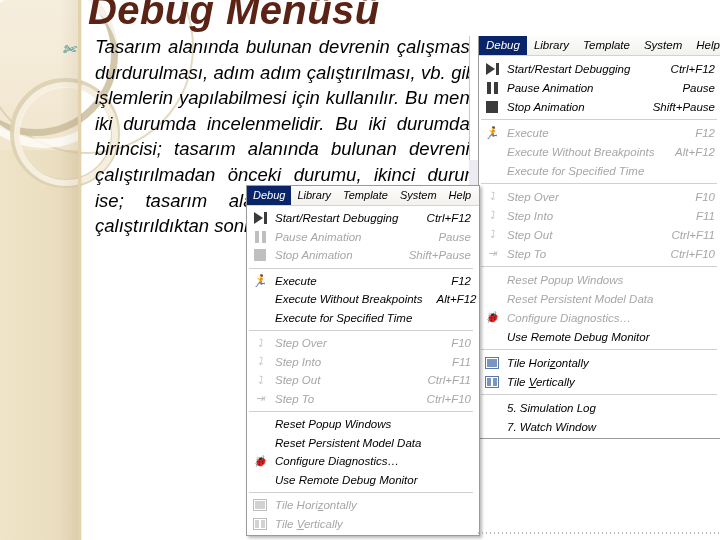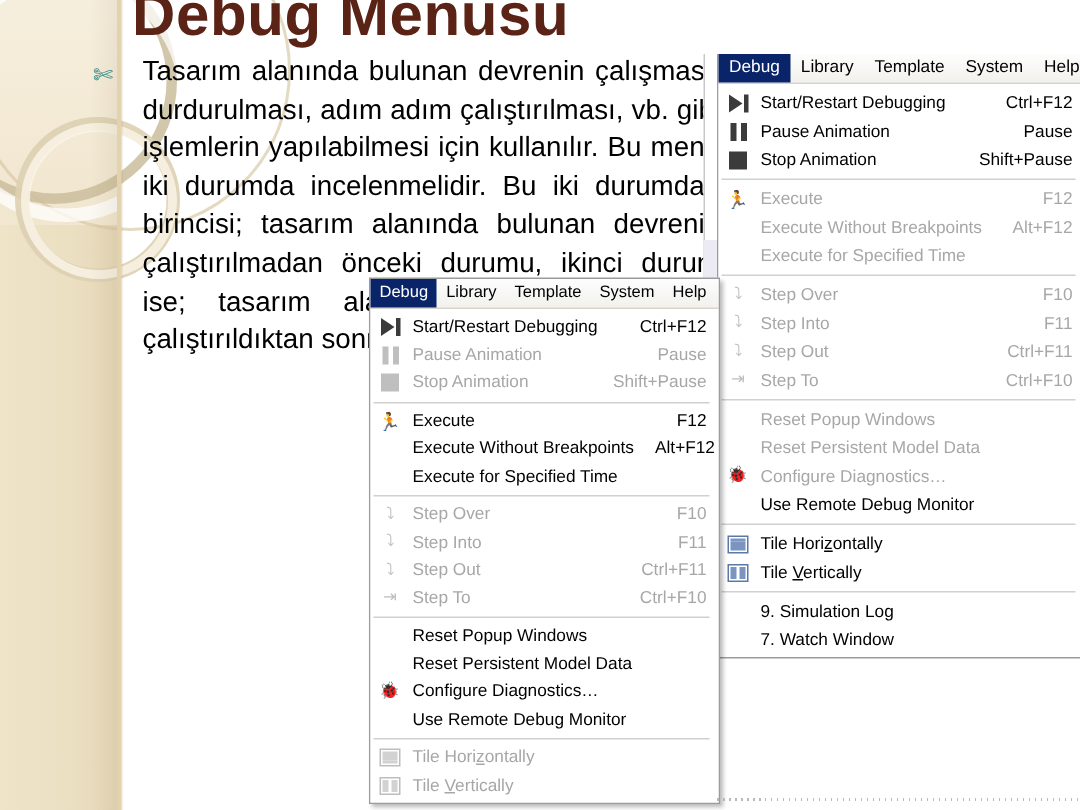--- a/index.html
+++ b/index.html
@@ -2,21 +2,21 @@
 <html><head>
 <meta charset="utf-8">
 <style>
   html,body{margin:0;padding:0;}
   body{
     width:720px;height:540px;overflow:hidden;position:relative;
     background:#ffffff;
     font-family:"Liberation Sans", sans-serif;
   }
   
-  #slide{position:absolute;inset:0;width:720px;height:540px;background:#ffffff;overflow:hidden;}
+  #slide{position:absolute;inset:0;width:720px;height:540px;background:#ffffff;overflow:hidden;font-style:italic;}
   .side-band{position:absolute;left:0;top:0;width:78px;height:540px;
     background:linear-gradient(90deg,#efe3c8 0%,#ece0c3 55%,#e6d8b8 100%);}
   .side-band-top{position:absolute;left:0;top:0;width:78px;height:150px;
     background:linear-gradient(180deg,#f6eedd 0%,#f1e6cf 100%);}
   .side-edge{position:absolute;left:78px;top:0;width:3px;height:540px;background:#e2d3ae;}
   .ring{position:absolute;border-radius:50%;border-style:solid;background:transparent;}
   .ring-a{left:-46px;top:-28px;width:150px;height:150px;border-width:7px;border-color:#cbbd9c;opacity:.85;}
   .ring-b{left:-40px;top:-20px;width:150px;height:150px;border-width:9px;border-color:#ffffff;opacity:.75;}
   .ring-c{left:10px;top:78px;width:92px;height:92px;border-width:9px;border-color:#ddd0b1;opacity:.9;}
   .ring-d{left:14px;top:82px;width:92px;height:92px;border-width:6px;border-color:#fbf5e8;opacity:.8;}
@@ -239,21 +239,21 @@
               <u></u>
               <u></u>
             </span>
           </span>
           <span class="lbl">Tile <u>V</u>ertically</span>
           <span class="acc"></span>
         </div>
         <div class="sep"></div>
         <div class="mi on">
           <span class="ico"></span>
-          <span class="lbl">9. Simulation Log</span>
+          <span class="lbl">5. Simulation Log</span>
           <span class="acc"></span>
         </div>
         <div class="mi on">
           <span class="ico"></span>
           <span class="lbl">7. Watch Window</span>
           <span class="acc"></span>
         </div>
       </div>
   </div>
 

